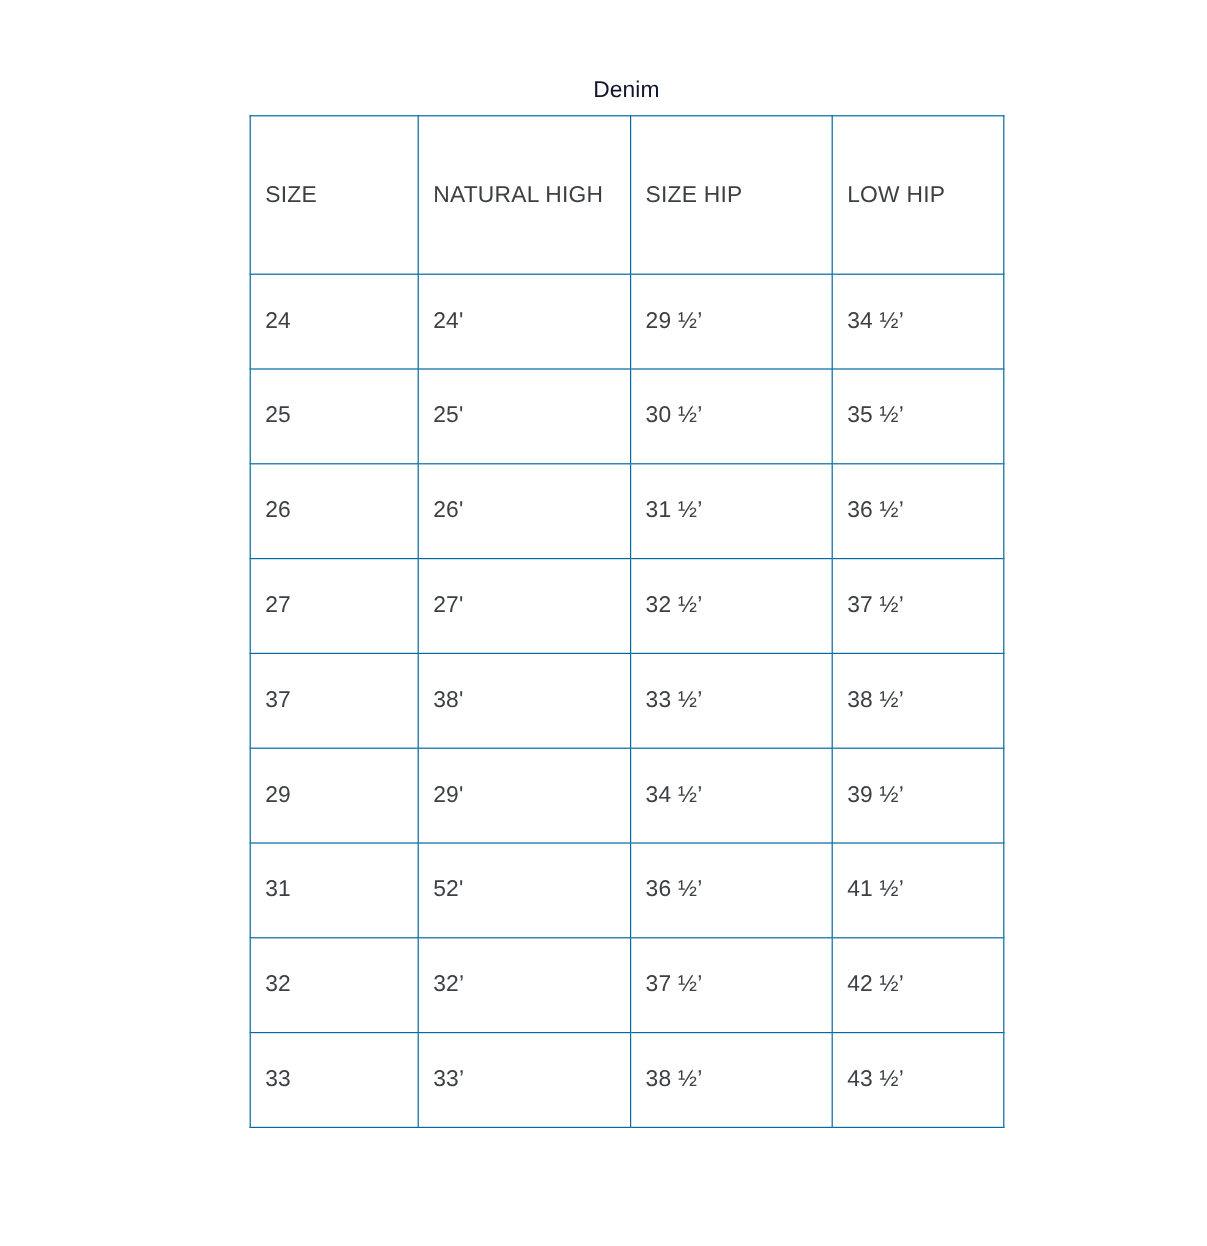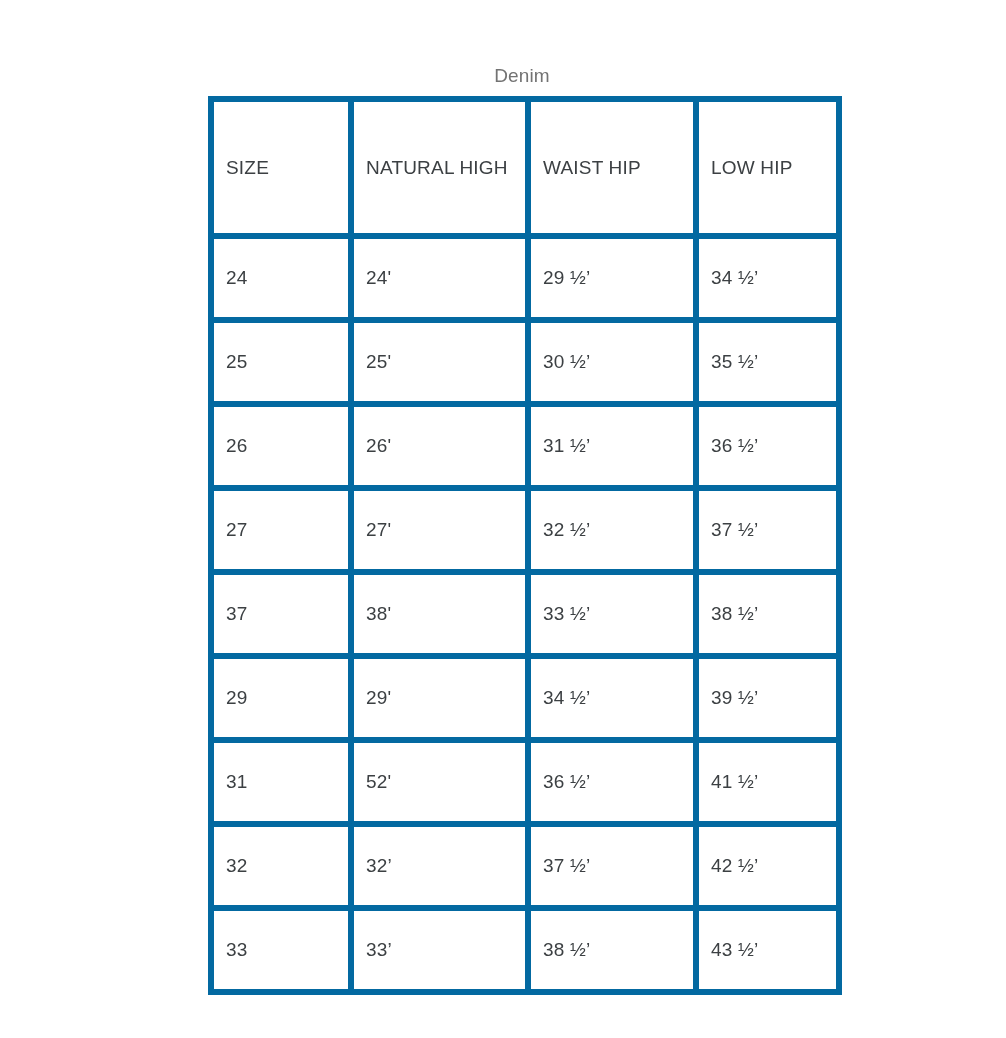--- a/index.html
+++ b/index.html
@@ -27,42 +27,42 @@
   
   .chart-title {
     position: absolute;
     left: 208px;
     top: 62px;
     width: 628px;
     text-align: center;
     font-size: 19px;
     font-weight: 400;
     line-height: 28px;
-    color: #737373;
+    color: #0f172a;
     letter-spacing: 0.1px;
   }
 
   
   .size-table-wrap {
     position: absolute;
     left: 208px;
     top: 96px;
     width: 628px;
   }
 
   table.size-table {
     border-collapse: collapse;
     width: 628px;
     table-layout: fixed;
     background: #ffffff;
   }
 
   table.size-table th,
   table.size-table td {
-    border: 6px solid #0369a1;
+    border: 1px solid #0369a1;
     text-align: left;
     vertical-align: middle;
     padding: 0 0 0 12px;
     font-weight: 400;
     color: #3c4043;
     background: #ffffff;
   }
 
   
   col.c-size    { width: 140px; }
@@ -97,21 +97,21 @@
       <colgroup>
         <col class="c-size">
         <col class="c-waist">
         <col class="c-high">
         <col class="c-low">
       </colgroup>
       <thead>
         <tr>
           <th>SIZE</th>
           <th>NATURAL HIGH</th>
-          <th>WAIST HIP</th>
+          <th>SIZE HIP</th>
           <th>LOW HIP</th>
         </tr>
       </thead>
       <tbody>
         <tr>
           <td>24</td>
           <td>24'</td>
           <td>29 ½’</td>
           <td>34 ½’</td>
         </tr>

